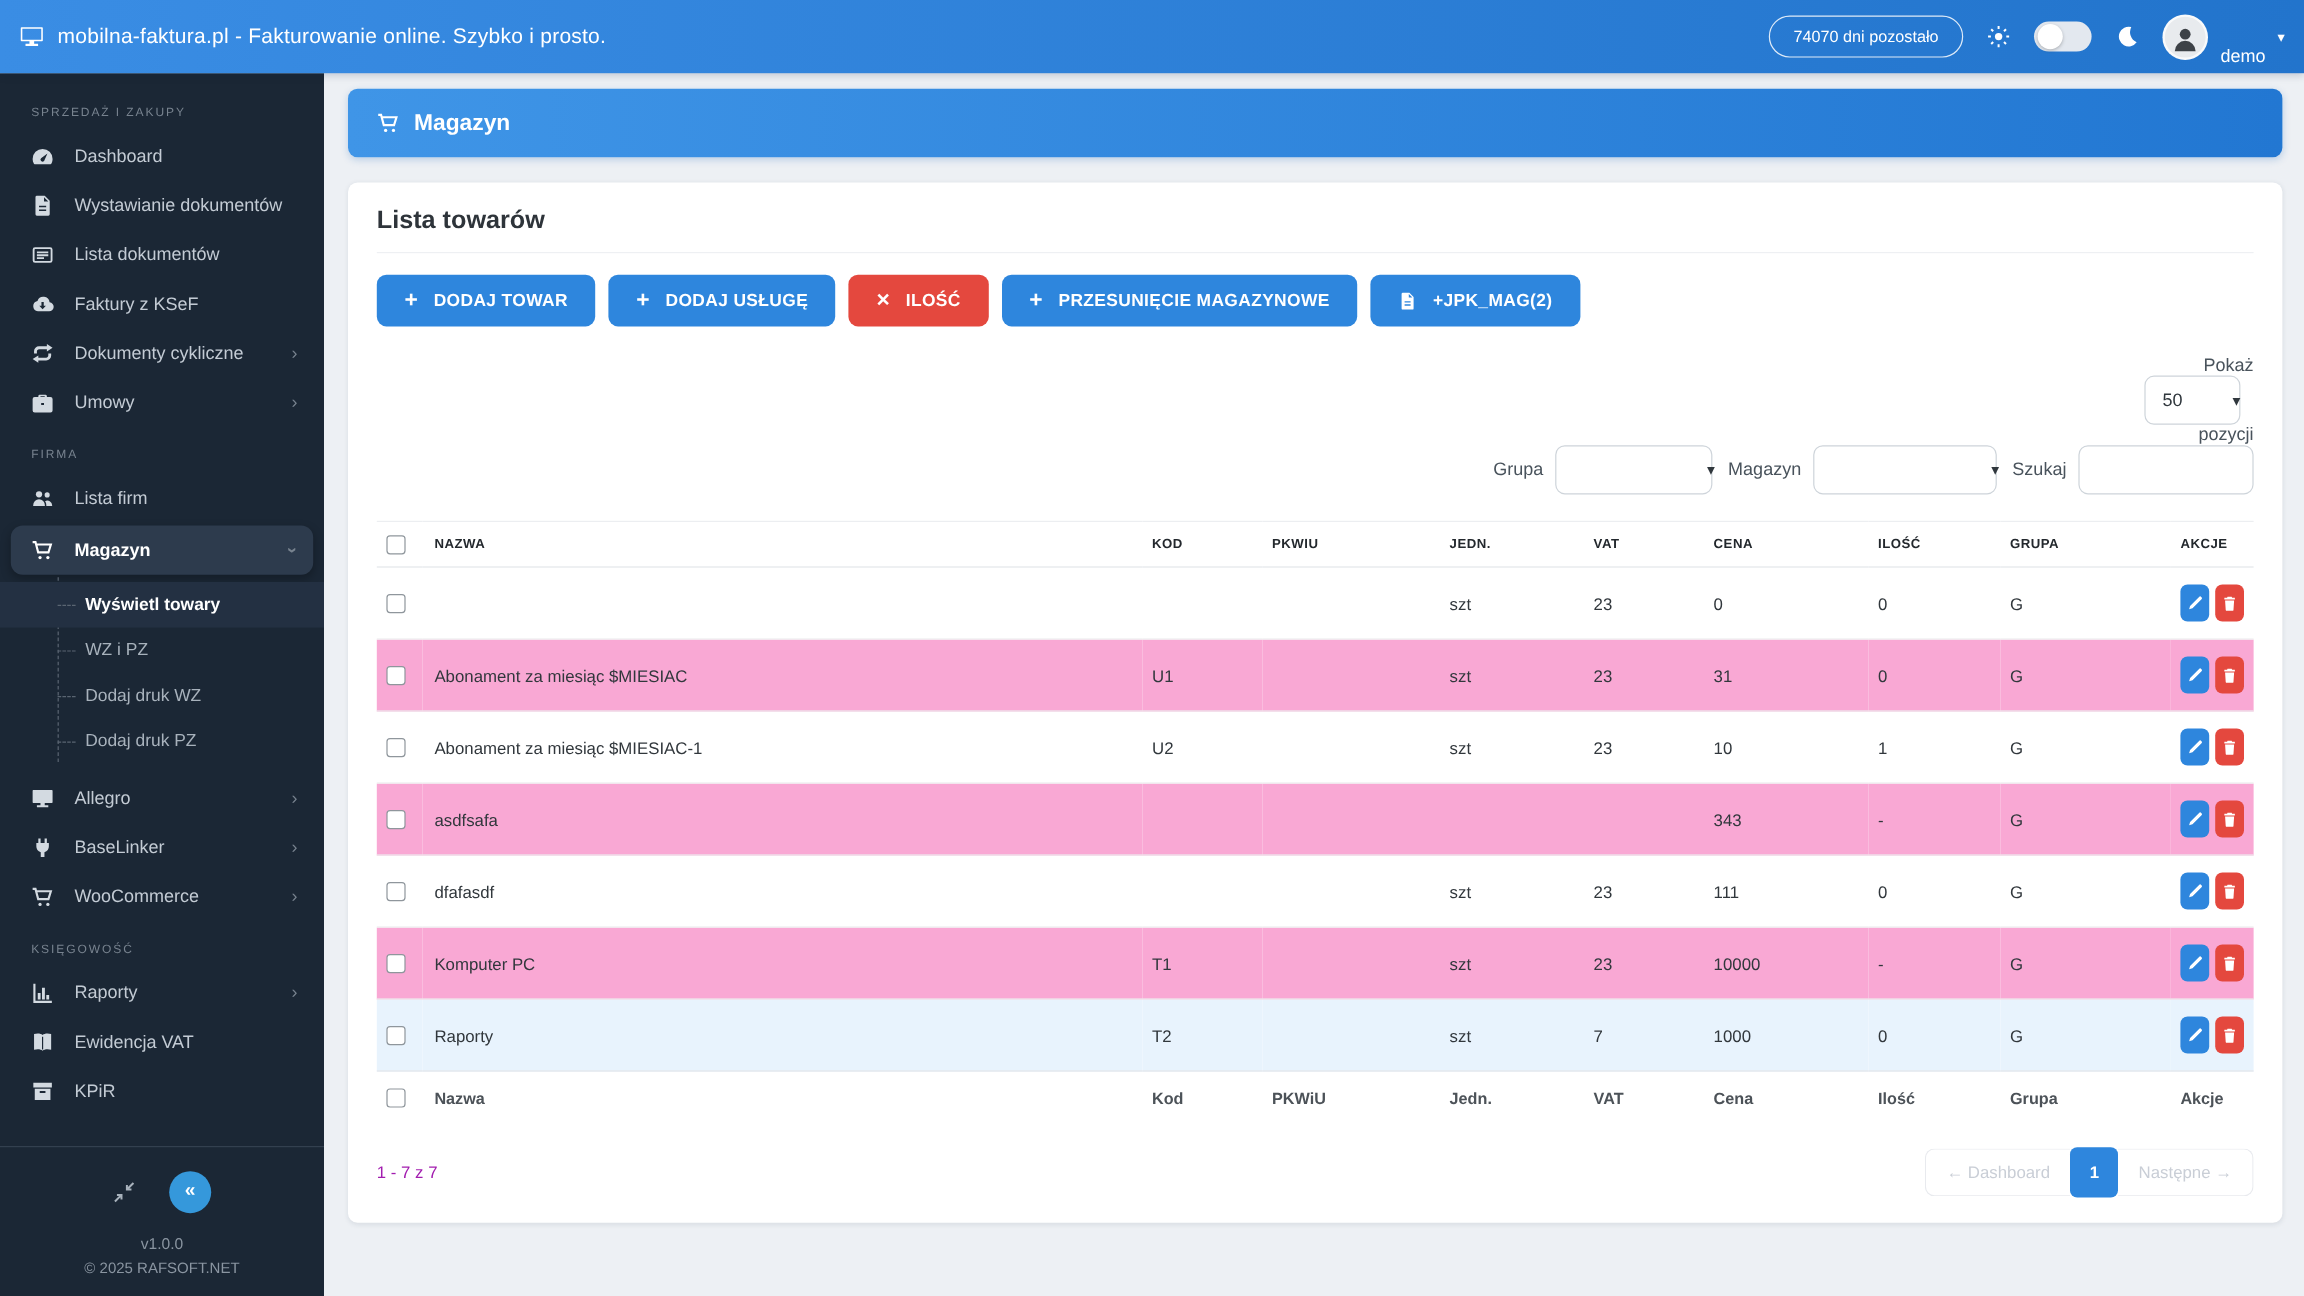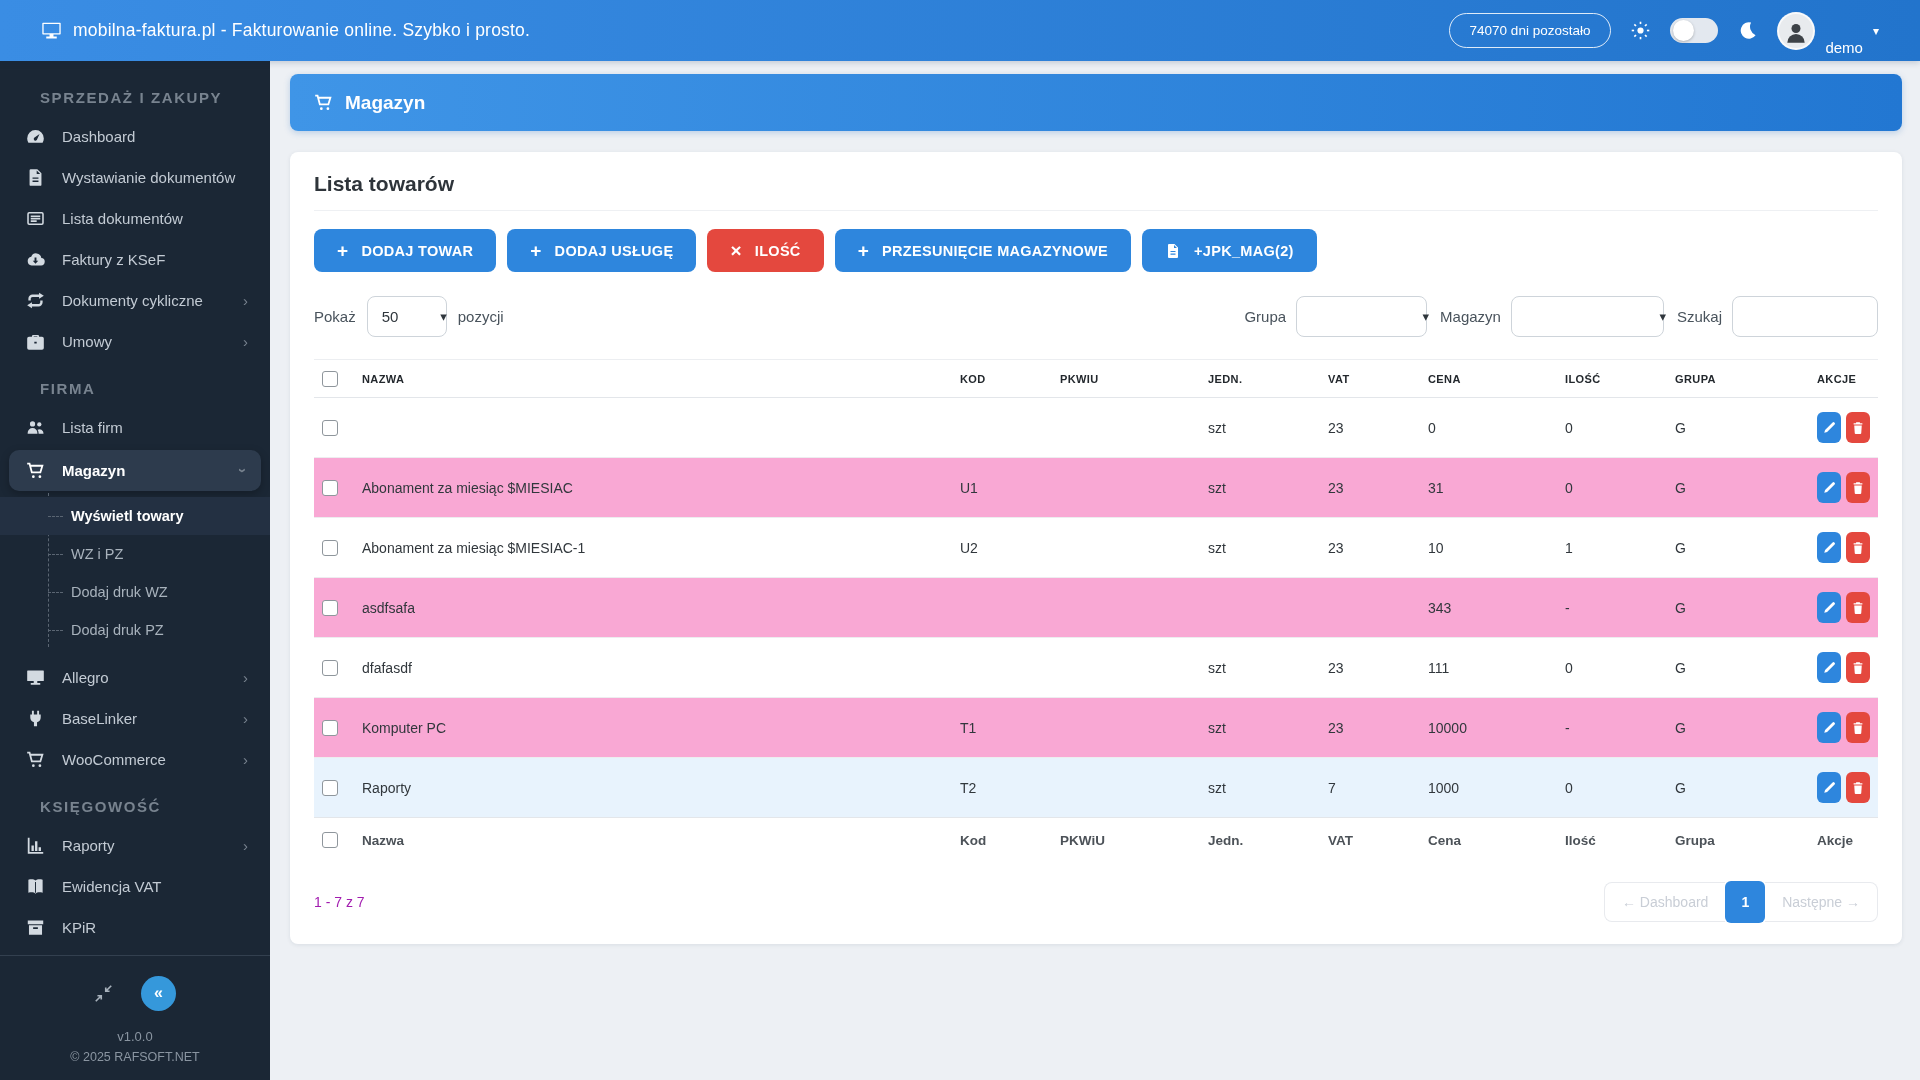--- a/index.html
+++ b/index.html
@@ -8,21 +8,21 @@
     font-family:"Liberation Sans", sans-serif;
     background:#edf0f4;
     color:#31373c;
   }
   svg { display:block; }
 
   
   .navbar {
     position:fixed; top:0; left:0; width:1920px; height:61px;
     background:linear-gradient(90deg,#3a8de4,#2274cc);
-    display:flex; align-items:center; padding:0 41px;
+    display:flex; align-items:center; padding:0 16px;
     color:#fff; z-index:50; box-shadow:0 2px 6px rgba(10,40,80,.18);
   }
   .brand { display:flex; align-items:center; gap:11px; font-size:17.5px; letter-spacing:.2px; }
   .brand .bicon { width:21px; height:21px; color:#fff; }
   .nav-right { margin-left:auto; display:flex; align-items:center; gap:20px; }
   .days-badge {
     border:1px solid rgba(255,255,255,.85); border-radius:30px;
     padding:9px 20px; font-size:13.5px; background:transparent; color:#fff; cursor:pointer;
   }
   .icon18 { width:19px; height:19px; color:#fff; }
@@ -35,21 +35,21 @@
   .user-name { font-size:15px;margin-top:33px; }
   .caret { font-size:12px; color:#fff; }
 
   
   .sidebar {
     position:fixed; top:61px; left:0; width:270px; height:1019px;
     background:#1b2735; display:flex; flex-direction:column; z-index:40;
   }
   .side-scroll { flex:1; padding-top:10px; }
   .section-label {
-    padding:18px 40px 10px; font-size:15px; font-weight:bold;
+    padding:18px 26px 10px; font-size:10px; font-weight:normal;
     letter-spacing:1.6px; color:#78838f;
   }
   .nav-item {
     display:flex; align-items:center; gap:17px;
     padding:11px 22px 11px 26px; font-size:15px; color:#c3cbd4; cursor:pointer;
   }
   .nav-item .nicon { width:19px; height:19px; color:#d3dae1; flex:0 0 19px; }
   .nav-item .chev { margin-left:auto; color:#78838f; font-size:15px; line-height:1; }
   .nav-item.active {
     margin:2px 9px; padding:11px 15px 11px 17px; background:#2d3b4d;
@@ -110,21 +110,21 @@
     display:inline-flex; align-items:center; gap:13px;
     font-family:"Liberation Sans",sans-serif;
     font-size:14.5px; font-weight:bold; letter-spacing:.3px; color:#fff; cursor:pointer;
   }
   .btn-blue { background:#2e86dd; }
   .btn-red  { background:#e4483e; }
   .btn .plus { font-size:19px; font-weight:bold; line-height:1; }
   .btn .xico { font-size:19px; font-weight:bold; line-height:1; }
   .btn .ficon { width:16px; height:16px; }
 
-  .filter-row { margin-top:24px; display:flex; align-items:center; font-size:15px; color:#49535c; }
+  .filter-row { margin-top:24px; display:flex; align-items:flex-end; font-size:15px; color:#49535c;flex-direction:column; }
   .sel-wrap { position:relative; display:inline-block; }
   .sel-wrap::after {
     content:"▾"; position:absolute; right:11px; top:50%; transform:translateY(-52%);
     font-size:13px; color:#30373d; pointer-events:none;
   }
   select, .search-input {
     height:41px; border:1px solid #ced4da; border-radius:8px;
     background:#fff; font-family:"Liberation Sans",sans-serif;
     font-size:15px; color:#30373d; appearance:none; -webkit-appearance:none;
   }

